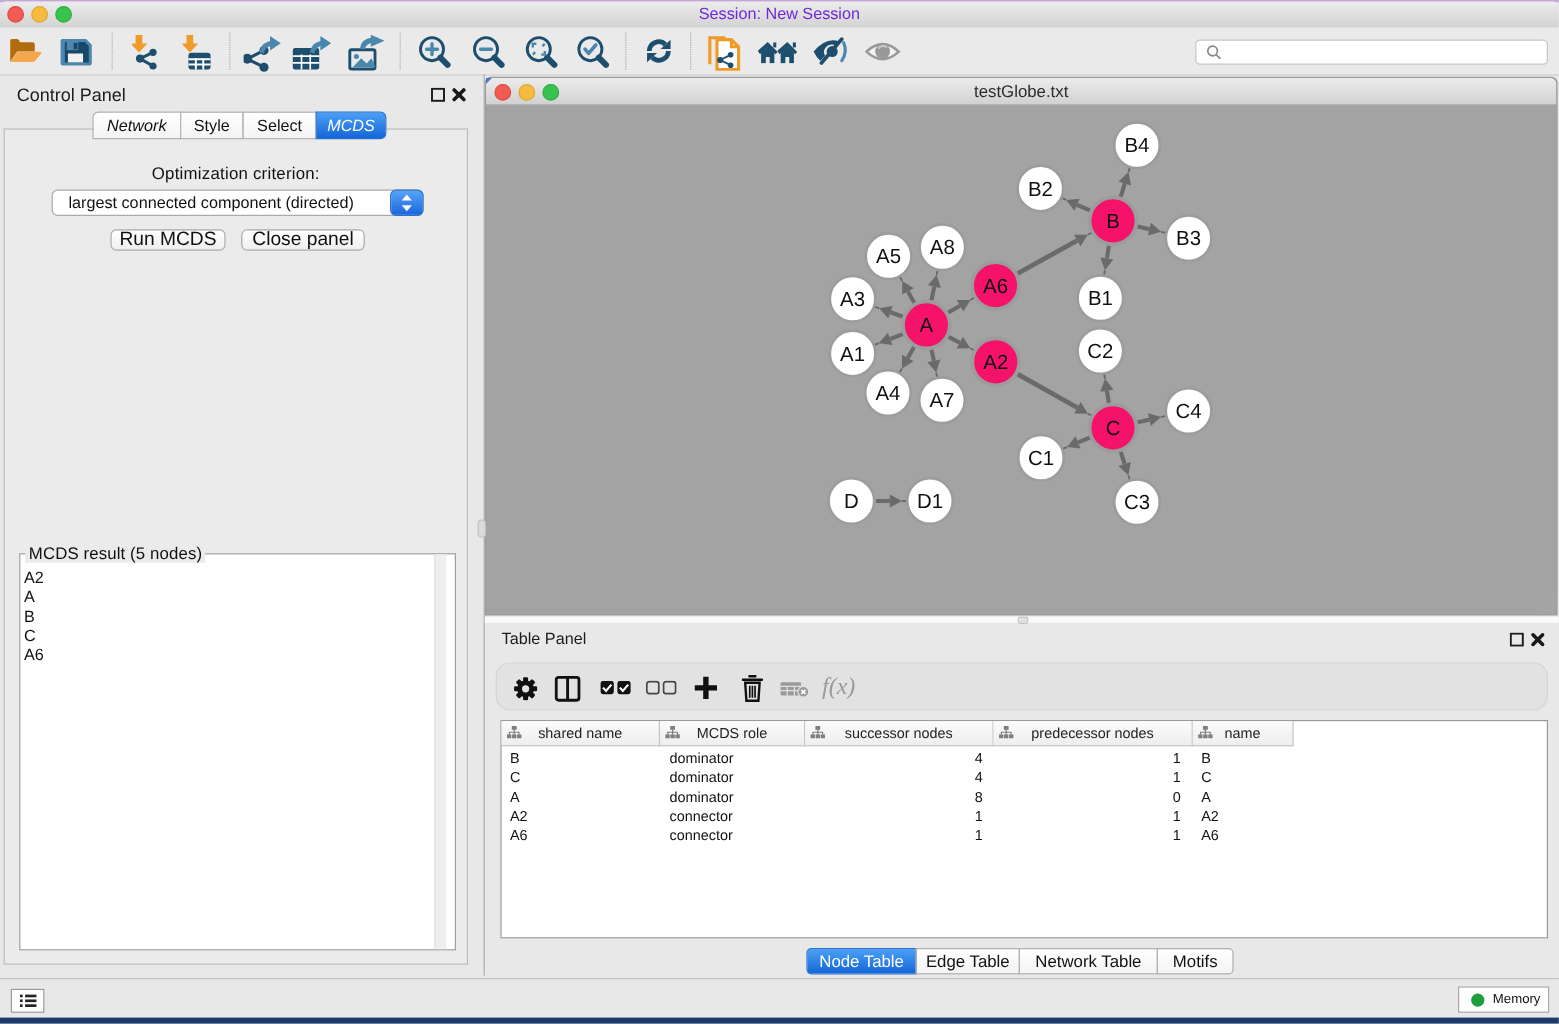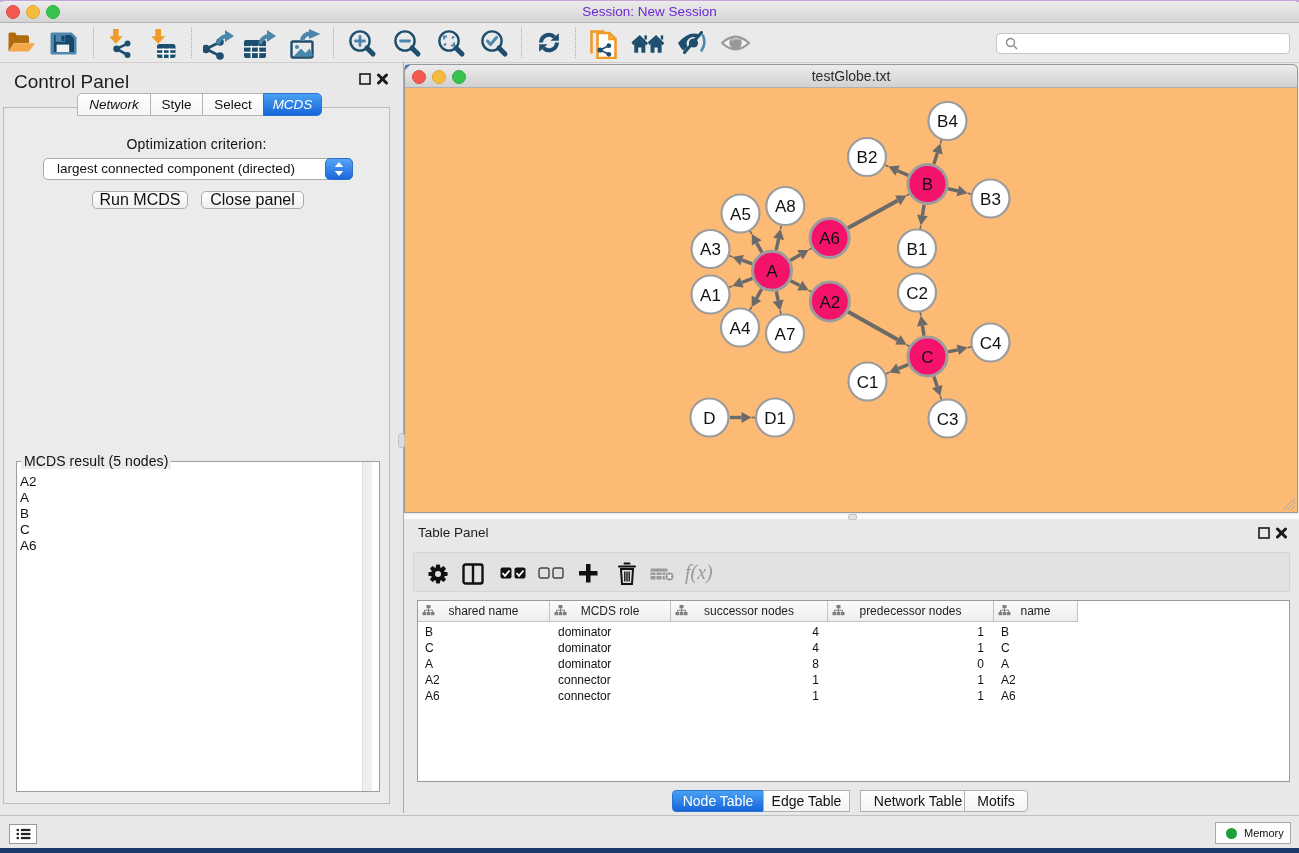--- a/index.html
+++ b/index.html
@@ -10,40 +10,40 @@
 
 #titlebar{left:0;top:1px;width:1299px;height:21px;background:linear-gradient(#ececec,#d5d4d4);border-bottom:1px solid #b4b2b2;border-radius:5px 5px 0 0;}
 .light{position:absolute;top:5px;width:12px;height:12px;border-radius:50%;}
 #titleText{left:0;top:4px;width:1299px;text-align:center;font-size:13.5px;color:#6d28d9;}
 
 #toolbar{left:0;top:23px;width:1299px;height:39px;background:#ebeaea;border-bottom:1px solid #cfcdcd;}
 .sep{position:absolute;top:4px;height:31px;width:0;border-left:1px dotted #aaa;}
 .tbi{position:absolute;top:0;}
 #searchbox{position:absolute;left:996px;top:33px;width:292px;height:19px;background:#fff;border:1px solid #c6c6c6;border-radius:4px;}
 
-#cpTitle{left:14px;top:71px;font-size:19px;color:#1d1d1d;}
+#cpTitle{left:14px;top:71px;font-size:15px;color:#1d1d1d;}
 #cpPanel{left:3px;top:107px;width:387px;height:697px;background:#ebebeb;border:1px solid #bdbcbc;box-sizing:border-box;}
 .tab{position:absolute;top:93px;height:23px;box-sizing:border-box;border:1px solid #b6b5b5;background:linear-gradient(#ffffff,#f4f4f4);font-size:13.5px;color:#111;text-align:center;line-height:21px;}
 .tabsel{background:linear-gradient(#4aa0f5,#1566d9);color:#fff;border-color:#2a72cf;font-style:italic;}
 #optLabel{left:4px;top:136px;width:385px;text-align:center;font-size:14px;letter-spacing:0.2px;color:#111;}
 #combo{left:43px;top:158px;width:310px;height:22px;background:#fff;border:1px solid #ababab;border-radius:5px;box-sizing:border-box;font-size:13.5px;color:#111;text-align:left;padding-left:13px;line-height:20px;}
 #comboBtn{left:325px;top:158px;width:28px;height:22px;border-radius:5px;background:linear-gradient(#56a5f7,#1b66dc);border:1px solid #2a72cf;box-sizing:border-box;}
 .btn{position:absolute;height:18px;background:linear-gradient(#ffffff,#efefef);border:1px solid #adacac;border-radius:5px;box-sizing:border-box;font-size:16px;color:#111;text-align:center;line-height:16px;}
 #grpBox{left:16px;top:461px;width:364px;height:331px;border:1px solid #9f9e9e;background:#fff;box-sizing:border-box;}
 #grpLabel{left:21px;top:453px;font-size:14px;letter-spacing:0.1px;color:#111;background:#ebebeb;padding:0 3px;}
 #grpList{left:20px;top:474px;font-size:13.5px;color:#111;line-height:16px;}
 #grpScroll{left:362px;top:462px;width:9px;height:329px;background:#f0efef;border-left:1px solid #dedede;}
 
-#netWin{left:404px;top:64px;width:894px;height:449px;background:#fdba74;border:1px solid #9b9a9a;box-sizing:border-box;border-radius:5px 5px 0 0;}
+#netWin{left:404px;top:64px;width:894px;height:449px;background:#a3a3a3;border:1px solid #9b9a9a;box-sizing:border-box;border-radius:5px 5px 0 0;}
 #netTitle{position:absolute;left:0;top:0;width:100%;height:22px;background:linear-gradient(#ececec,#d2d1d1);border-bottom:1px solid #b1b0b0;border-radius:5px 5px 0 0;}
 #netTitleText{position:absolute;left:0;top:3px;width:100%;text-align:center;font-size:14px;color:#2c2c2c;}
 #graph{position:absolute;left:1px;top:23px;}
 
 #tpTitle{left:418px;top:525px;font-size:13.5px;color:#1d1d1d;}
-#tpToolbar{left:413px;top:552px;width:877px;height:40px;background:#e3e2e2;border:1px solid #d6d5d5;border-radius:0;box-sizing:border-box;}
+#tpToolbar{left:413px;top:552px;width:877px;height:40px;background:#e3e2e2;border:1px solid #d6d5d5;border-radius:12px;box-sizing:border-box;}
 #tbl{left:417px;top:600px;width:873px;height:182px;background:#fff;border:1px solid #9b9a9a;box-sizing:border-box;font-size:12px;color:#111;}
 .hc{position:absolute;top:0;height:21px;background:linear-gradient(#fbfbfb,#eeeeee);border-right:1px solid #c4c3c3;border-bottom:1px solid #c4c3c3;box-sizing:border-box;text-align:center;line-height:21px;color:#222;}
 .rowt{position:absolute;font-size:12px;color:#111;}
 .btab{position:absolute;top:790px;height:22px;box-sizing:border-box;border:1px solid #b2b1b1;background:linear-gradient(#ffffff,#f3f3f3);font-size:14px;color:#111;text-align:center;line-height:20px;}
 
 #statusbar{left:0;top:815px;width:1299px;height:33px;background:#e9e8e8;border-top:1px solid #c2c1c1;}
 #listBtn{left:9px;top:824px;width:28px;height:20px;background:#fdfdfd;border:1px solid #9a9999;box-sizing:border-box;}
 #memBtn{left:1215px;top:822px;width:76px;height:22px;background:#fdfdfd;border:1px solid #a9a8a8;box-sizing:border-box;font-size:11px;color:#111;}
 #deskBottom{left:0;top:848px;width:1299px;height:5px;background:#1c3a6b;}
 svg{display:block;}
@@ -480,21 +480,21 @@
       <div class="rowt" style="left:583px;top:72px;">A2</div>
       <div class="rowt" style="left:7px;top:88px;">A6</div>
       <div class="rowt" style="left:140px;top:88px;">connector</div>
       <div class="rowt" style="left:253px;top:88px;width:148px;text-align:right;">1</div>
       <div class="rowt" style="left:410px;top:88px;width:156px;text-align:right;">1</div>
       <div class="rowt" style="left:583px;top:88px;">A6</div>
     </div>
 
 <div class="btab" style="left:672px;width:92px;border-radius:4px 0 0 4px;background:linear-gradient(#4aa0f5,#1566d9);color:#fff;border-color:#2a72cf;">Node Table</div>
 <div class="btab" style="left:763px;width:87px;">Edge Table</div>
-<div class="btab" style="left:849px;width:116px;margin-left:11px;">Network Table</div>
+<div class="btab" style="left:849px;width:116px;">Network Table</div>
 <div class="btab" style="left:964px;width:64px;border-radius:0 4px 4px 0;">Motifs</div>
 
 <div class="abs" id="statusbar"></div>
 <div class="abs" id="listBtn">
       <svg style="position:absolute;left:6px;top:3px;" width="15" height="12" viewBox="0 0 16 14">
         <g fill="#222">
           <rect x="0" y="1" width="2.6" height="2.6"></rect>
           <rect x="0" y="5.7" width="2.6" height="2.6"></rect>
           <rect x="0" y="10.4" width="2.6" height="2.6"></rect>
           <rect x="5" y="1" width="11" height="2.6"></rect>

